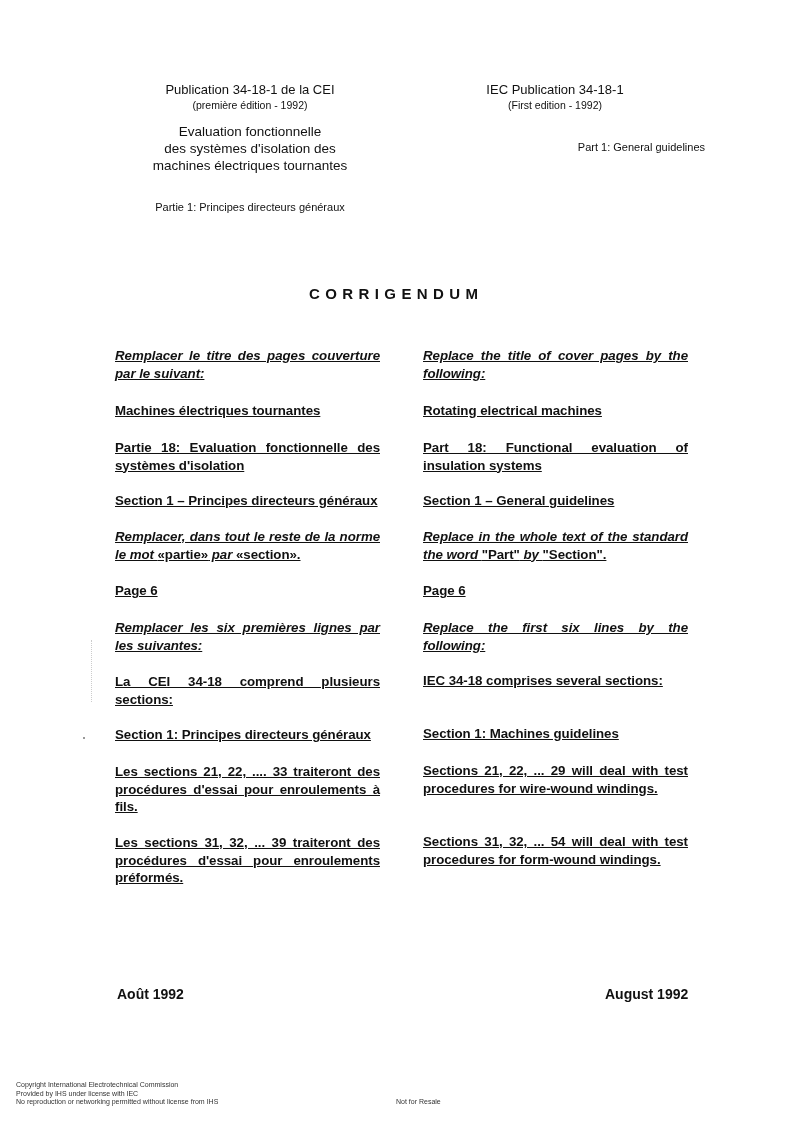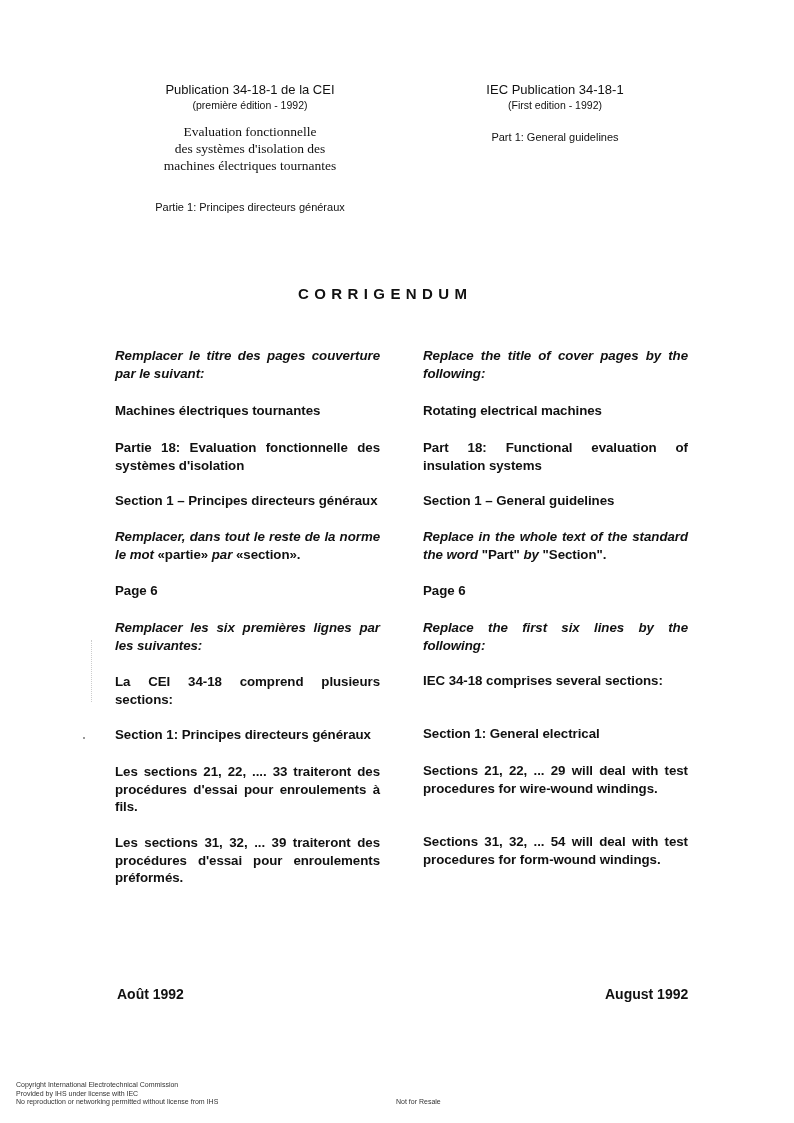--- a/index.html
+++ b/index.html
@@ -11,52 +11,52 @@
   .head { text-align: center; }
   .h-pub { font-size: 13px; line-height: 16px; }
   .h-ed { font-size: 10.5px; line-height: 14px; font-weight: normal; }
   .h-title { font-size: 13.5px; line-height: 17px; }
   .h-part { font-size: 11px; font-weight: normal; }
   .corr {
     font-size: 15px; font-weight: bold; letter-spacing: 5.4px;
   }
   .para {
     font-size: 13.3px; line-height: 17.5px; text-align: justify;
-    width: 265px; font-weight: bold; letter-spacing: -0.05px;
+    width: 265px; font-weight: bold; letter-spacing: -0.05px; text-decoration: underline;
   }
   .para.it { font-style: italic; }
   .para .n { font-style: normal; }
   .date { font-size: 14px; font-weight: bold; }
   .footer { font-size: 7px; line-height: 8.5px; color: #333; }
   .scan-marks {
     width: 1px; height: 62px; border-left: 1px dotted #ccc;
   }
   .dot { width: 2px; height: 2px; background: #777; border-radius: 1px; }
 </style>
 </head>
 <body>
 
 <div class="abs head" style="left:100px; top:82px; width:300px;">
   <div class="h-pub">Publication 34-18-1 de la CEI</div>
   <div class="h-ed">(première édition - 1992)</div>
-  <div class="h-title" style="margin-top:11px;font-family:Liberation Serif, serif;">
+  <div class="h-title" style="margin-top:11px;">
     <div>Evaluation fonctionnelle</div>
     <div>des systèmes d'isolation des</div>
     <div>machines électriques tournantes</div>
   </div>
   <div class="h-part" style="margin-top:27px;">Partie 1: Principes directeurs généraux</div>
 </div>
 
 <div class="abs head" style="left:405px; top:82px; width:300px;">
   <div class="h-pub">IEC Publication 34-18-1</div>
   <div class="h-ed">(First edition - 1992)</div>
-  <div class="h-part" style="margin-top:19px;">Part 1: General guidelines</div>
+  <div class="h-part" style="margin-top:29px;text-align:right;">Part 1: General guidelines</div>
 </div>
 
-<div class="abs corr" style="left:298px; top:285px;">CORRIGENDUM</div>
+<div class="abs corr" style="left:309px; top:285px;">CORRIGENDUM</div>
 
 <div class="abs para it" style="left:115px; top:347px;">Remplacer le titre des pages couverture par le suivant:</div>
 <div class="abs para" style="left:115px; top:402px;">Machines électriques tournantes</div>
 <div class="abs para" style="left:115px; top:439px;">Partie 18: Evaluation fonctionnelle des systèmes d'isolation</div>
 <div class="abs para" style="left:115px; top:492px;">Section 1 – Principes directeurs généraux</div>
 <div class="abs para it" style="left:115px; top:528px;">
   <span>Remplacer, dans tout le reste de la norme le mot </span><span class="n">«partie»</span><span> par </span><span class="n">«section».</span>
 </div>
 <div class="abs para" style="left:115px; top:582px;">Page 6</div>
 <div class="abs para it" style="left:115px; top:619px;">Remplacer les six premières lignes par les suivantes:</div>
@@ -68,21 +68,21 @@
 <div class="abs para it" style="left:423px; top:347px;">Replace the title of cover pages by the following:</div>
 <div class="abs para" style="left:423px; top:402px;">Rotating electrical machines</div>
 <div class="abs para" style="left:423px; top:439px;">Part 18: Functional evaluation of insulation systems</div>
 <div class="abs para" style="left:423px; top:492px;">Section 1 – General guidelines</div>
 <div class="abs para it" style="left:423px; top:528px;">
   <span>Replace in the whole text of the standard the word </span><span class="n">"Part"</span><span> by </span><span class="n">"Section".</span>
 </div>
 <div class="abs para" style="left:423px; top:582px;">Page 6</div>
 <div class="abs para it" style="left:423px; top:619px;">Replace the first six lines by the following:</div>
 <div class="abs para" style="left:423px; top:672px;">IEC 34-18 comprises several sections:</div>
-<div class="abs para" style="left:423px; top:725px;">Section 1: General electrical</div>
+<div class="abs para" style="left:423px; top:725px;">Section 1: Machines guidelines</div>
 <div class="abs para" style="left:423px; top:762px;">Sections 21, 22, ... 29 will deal with test procedures for wire-wound windings.</div>
 <div class="abs para" style="left:423px; top:833px;">Sections 31, 32, ... 54 will deal with test procedures for form-wound windings.</div>
 
 <div class="abs scan-marks" style="left:91px; top:640px;"></div>
 <div class="abs dot" style="left:83px; top:737px;"></div>
 
 <div class="abs date" style="left:117px; top:986px;">Août 1992</div>
 <div class="abs date" style="left:605px; top:986px;">August 1992</div>
 
 <div class="abs footer" style="left:16px; top:1081px;">

